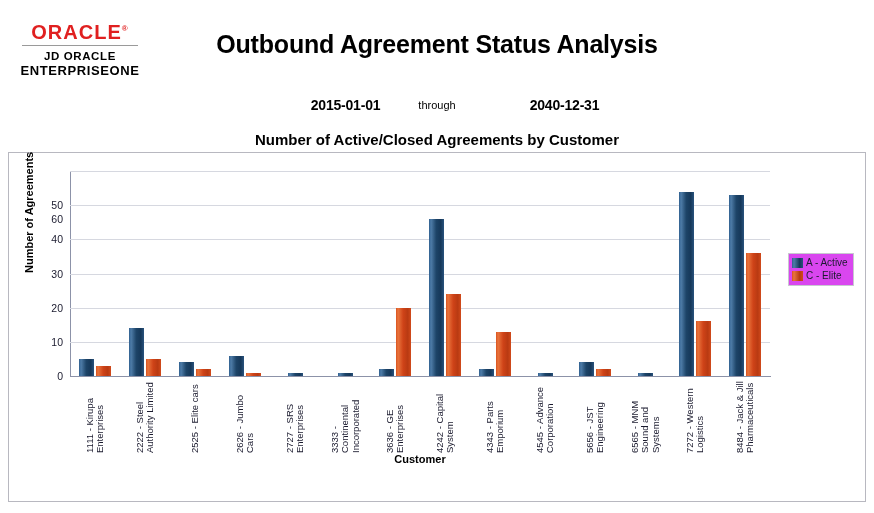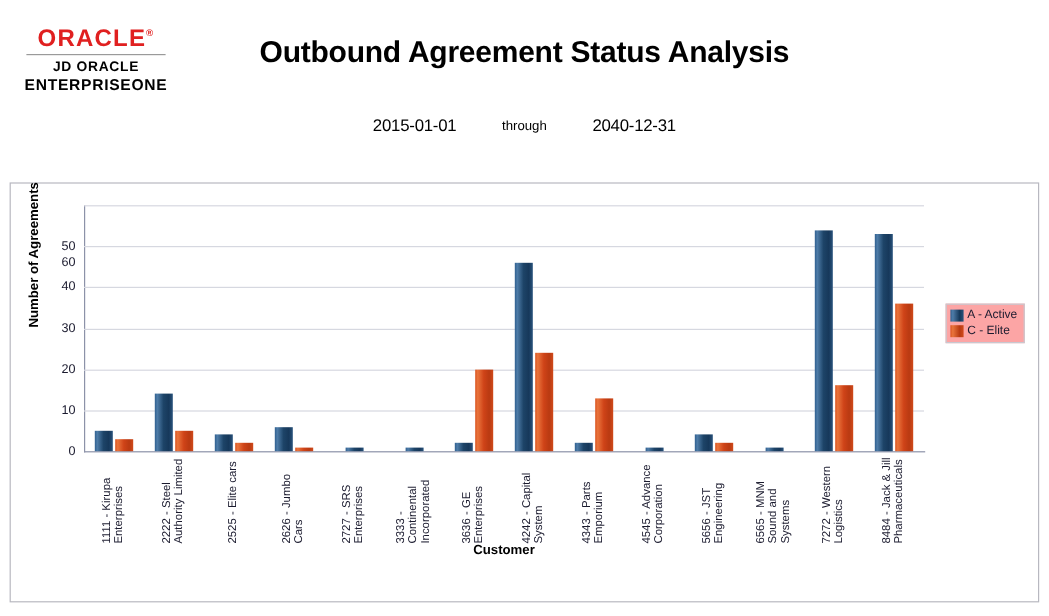--- a/index.html
+++ b/index.html
@@ -87,22 +87,23 @@
   .date-range {
     position: absolute;
     left: 0;
     right: 0;
     top: 96px;
     text-align: center;
     white-space: nowrap;
   }
   .date-range .dt {
     font-size: 14px;
-    font-weight: normal;
+    font-weight: bold;
     letter-spacing: -0.2px;
+    margin-left: 36px;
   }
   .date-range .through {
     font-size: 11px;
     font-weight: normal;
     margin: 0 38px;
     position: relative;
     top: -1px;
   }
 
   
@@ -236,21 +237,21 @@
     color: #1a1a2e;
     text-align: left;
   }
 
   
   .legend {
     position: absolute;
     left: 779px;
     top: 100px;
     border: 1px solid #c8c8d0;
-    background: #fca5a5;
+    background: #d946ef;
     padding: 3px 5px 3px 3px;
     box-sizing: border-box;
   }
   .legend-row {
     display: flex;
     align-items: center;
     font-size: 10px;
     color: #1a1a2e;
     line-height: 1.25;
     white-space: nowrap;
@@ -283,20 +284,21 @@
     </div>
 
     <div class="report-title">Outbound Agreement Status Analysis</div>
 
   </div>
 
   <div class="date-range">
     <span class="dt">2015-01-01</span><span class="through">through</span><span class="dt">2040-12-31</span>
   </div>
 
+  <div class="chart-title">Number of Active/Closed Agreements by Customer</div>
 
   <div class="chart-panel">
 
     <div class="y-axis-title">Number of Agreements</div>
 
     <div class="plot-area">
       <div class="plot-frame"></div>
       <div id="gridlines">
           <div class="gridline" style="top: 170.833px;"></div>
           <div class="gridline" style="top: 136.667px;"></div>

